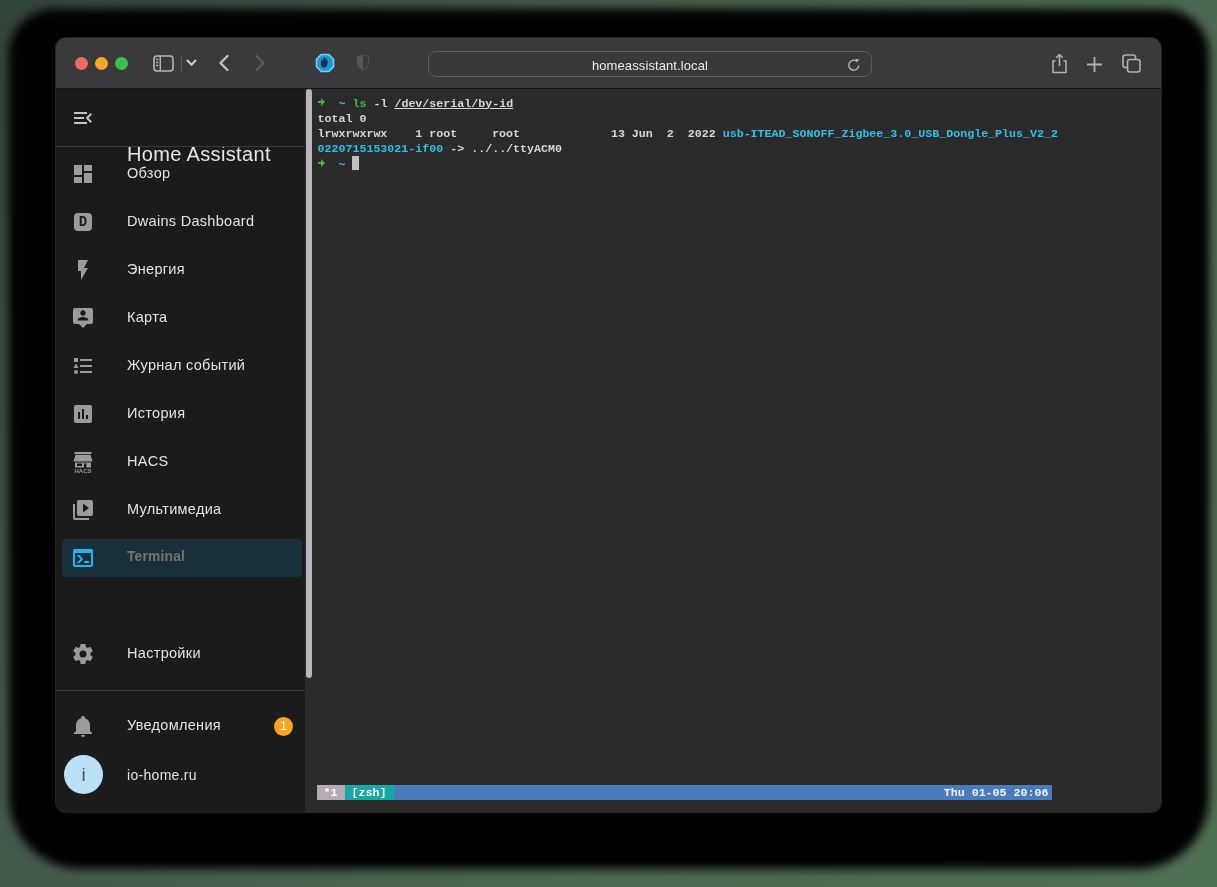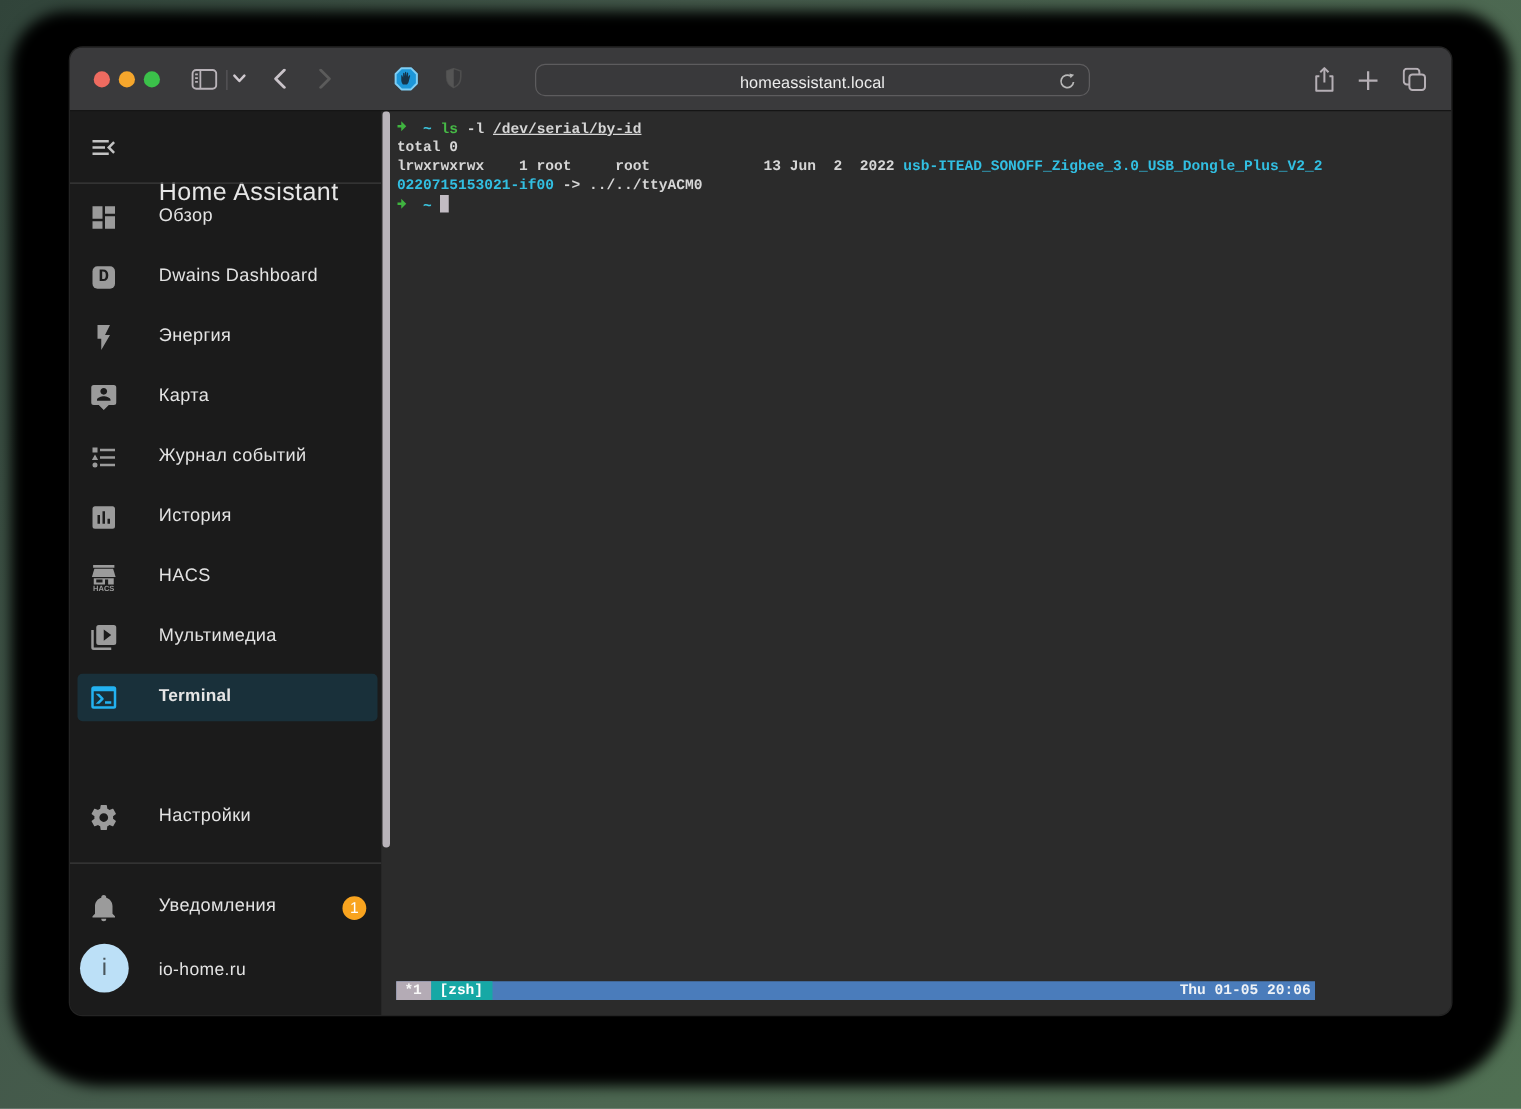--- a/index.html
+++ b/index.html
@@ -171,21 +171,21 @@
       <svg class="ic mdi" style="position:absolute;left:15px;top:12px" width="24" height="24" viewBox="0 0 24 24">
           <path fill-rule="evenodd" d="M4,6H2V20A2,2 0 0,0 4,22H18V20H4V6M20,2H8A2,2 0 0,0 6,4V16A2,2 0 0,0 8,18H20A2,2 0 0,0 22,16V4A2,2 0 0,0 20,2M12,14.5V5.5L18,10L12,14.5Z"></path>
         </svg>
       <div class="lb">Мультимедиа</div>
     </div>
     <div class="hl"></div>
     <div class="item" style="top:446px">
       <svg class="ic" style="position:absolute;left:15px;top:12px" width="24" height="24" viewBox="0 0 24 24" fill="#23b2f1">
           <path d="M20,19V7H4V19H20M20,3A2,2 0 0,1 22,5V19A2,2 0 0,1 20,21H4A2,2 0 0,1 2,19V5C2,3.89 2.9,3 4,3H20M13,17V15H18V17H13M9.58,13L5.57,9H8.4L11.7,12.3C12.09,12.69 12.09,13.33 11.7,13.72L8.42,17H5.59L9.58,13Z"></path>
         </svg>
-      <div class="lb" style="color:#e5e5e5;font-weight:700;font-size:13.8px;letter-spacing:0.2px">Terminal</div>
+      <div class="lb" style="color:#737373;font-weight:700;font-size:13.8px;letter-spacing:0.2px">Terminal</div>
     </div>
     <div class="item" style="top:542px">
       <svg class="ic mdi" style="position:absolute;left:15px;top:12px" width="24" height="24" viewBox="0 0 24 24">
           <path d="M12,15.5A3.5,3.5 0 0,1 8.5,12A3.5,3.5 0 0,1 12,8.5A3.5,3.5 0 0,1 15.5,12A3.5,3.5 0 0,1 12,15.5M19.43,12.97C19.47,12.65 19.5,12.33 19.5,12C19.5,11.67 19.47,11.34 19.43,11L21.54,9.37C21.73,9.22 21.78,8.95 21.66,8.73L19.66,5.27C19.54,5.05 19.27,4.96 19.05,5.05L16.56,6.05C16.04,5.66 15.5,5.32 14.87,5.07L14.5,2.42C14.46,2.18 14.25,2 14,2H10C9.75,2 9.54,2.18 9.5,2.42L9.13,5.07C8.5,5.32 7.96,5.66 7.44,6.05L4.95,5.05C4.73,4.96 4.46,5.05 4.34,5.27L2.34,8.73C2.21,8.95 2.27,9.22 2.46,9.37L4.57,11C4.53,11.34 4.5,11.67 4.5,12C4.5,12.33 4.53,12.65 4.57,12.97L2.46,14.63C2.27,14.78 2.21,15.05 2.34,15.27L4.34,18.73C4.46,18.95 4.73,19.03 4.95,18.95L7.44,17.94C7.96,18.34 8.5,18.68 9.13,18.93L9.5,21.58C9.54,21.82 9.75,22 10,22H14C14.25,22 14.46,21.82 14.5,21.58L14.87,18.93C15.5,18.67 16.04,18.34 16.56,17.94L19.05,18.95C19.27,19.03 19.54,18.95 19.66,18.73L21.66,15.27C21.78,15.05 21.73,14.78 21.54,14.63L19.43,12.97Z"></path>
         </svg>
       <div class="lb">Настройки</div>
     </div>
     <div class="divider" style="top:602px"></div>
     <div class="item" style="top:614px">
       <svg class="ic mdi" style="position:absolute;left:15px;top:12px" width="24" height="24" viewBox="0 0 24 24">

